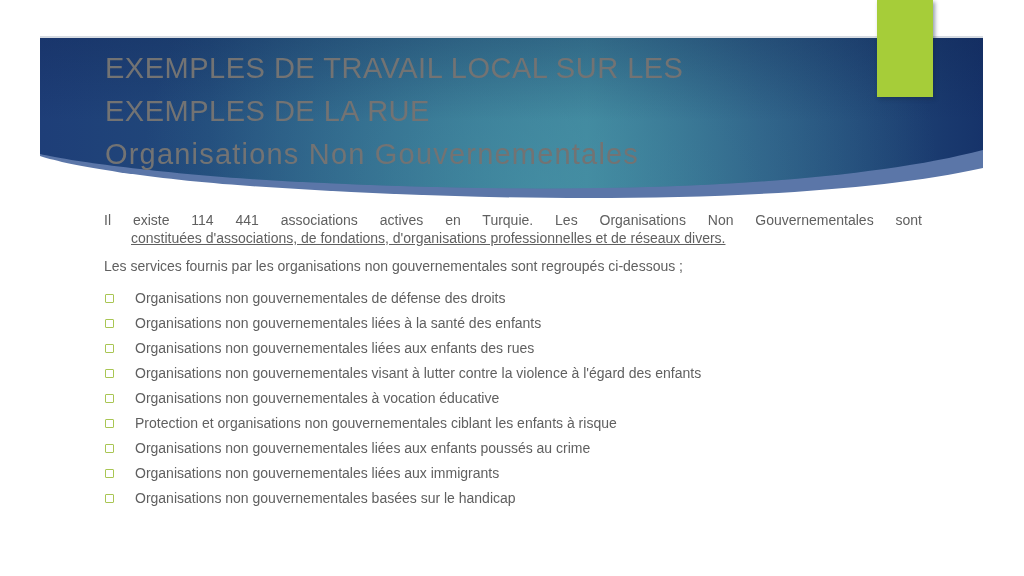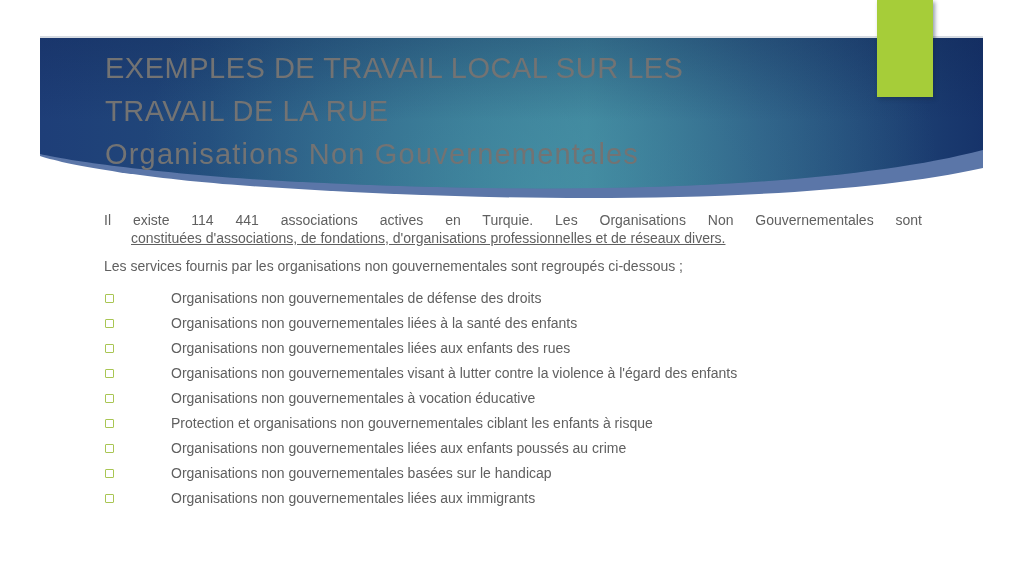--- a/index.html
+++ b/index.html
@@ -69,21 +69,20 @@
   .bullet-list {
     list-style: none;
     margin: 13px 0 0 0;
     padding: 0;
   }
   .bullet-item {
     display: flex;
     align-items: flex-start;
     height: 25px;
     line-height: 18px;
-    gap: 36px;
   }
   .bullet-square {
     flex: 0 0 auto;
     width: 7px;
     height: 7px;
     margin: 5px 0 0 1px;
     border: 1.4px solid #a9c653;
     border-radius: 1px;
     background: transparent;
   }
@@ -122,21 +121,21 @@
     <path d="M40,38 H983 V150 C830,190 540,197 250,179 C150,172 70,161 40,154 Z" fill="url(#bandGlow)"></path>
     <path d="M40,38 H983 V150 C830,190 540,197 250,179 C150,172 70,161 40,154 Z" fill="url(#topShade)"></path>
 
     <line x1="40" y1="37" x2="983" y2="37" stroke="#c9cfd9" stroke-width="1.6"></line>
   </svg>
 
   <div class="accent-rect"></div>
 
   <div class="title-block">
     <div class="title-line">EXEMPLES DE TRAVAIL LOCAL SUR LES</div>
-    <div class="title-line">TRAVAIL DE LA RUE</div>
+    <div class="title-line">EXEMPLES DE LA RUE</div>
     <div class="subtitle-line">Organisations Non Gouvernementales</div>
   </div>
 
   <div class="body-block">
 
     <div>
       <div class="intro-line-1">Il existe 114 441 associations actives en Turquie. Les Organisations Non Gouvernementales sont</div>
       <div class="intro-line-2">constituées d'associations, de fondations, d'organisations professionnelles et de réseaux divers.</div>
     </div>
 
@@ -166,23 +165,23 @@
       <li class="bullet-item">
         <span class="bullet-square"></span>
         <span class="bullet-text">Protection et organisations non gouvernementales ciblant les enfants à risque</span>
       </li>
       <li class="bullet-item">
         <span class="bullet-square"></span>
         <span class="bullet-text">Organisations non gouvernementales liées aux enfants poussés au crime</span>
       </li>
       <li class="bullet-item">
         <span class="bullet-square"></span>
-        <span class="bullet-text">Organisations non gouvernementales basées sur le handicap</span>
+        <span class="bullet-text">Organisations non gouvernementales liées aux immigrants</span>
       </li>
       <li class="bullet-item">
         <span class="bullet-square"></span>
-        <span class="bullet-text">Organisations non gouvernementales liées aux immigrants</span>
+        <span class="bullet-text">Organisations non gouvernementales basées sur le handicap</span>
       </li>
     </ul>
 
   </div>
 
 </div>
 
 </body></html>

